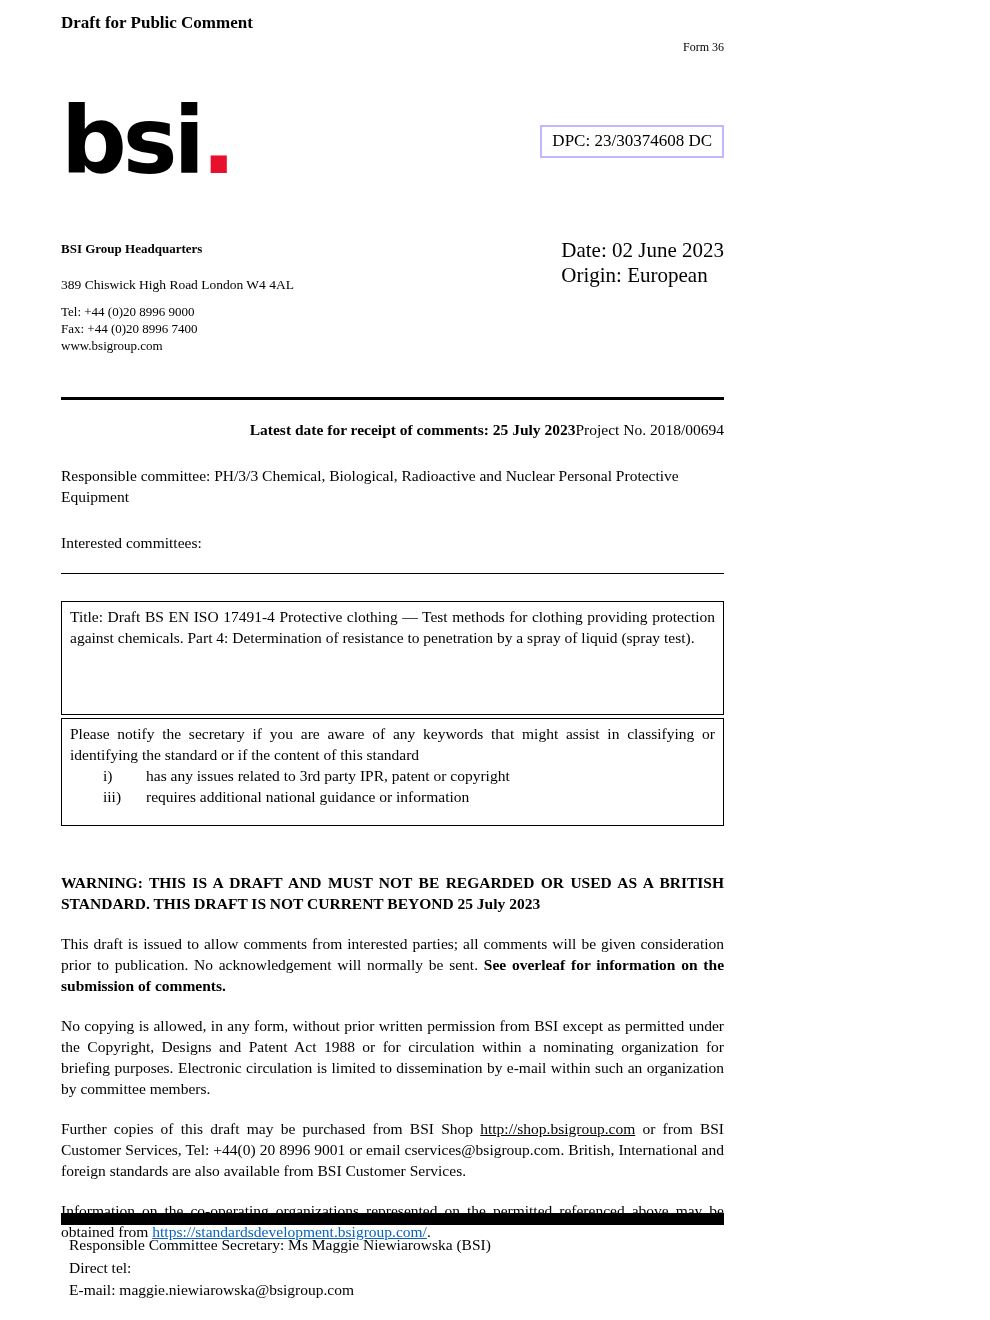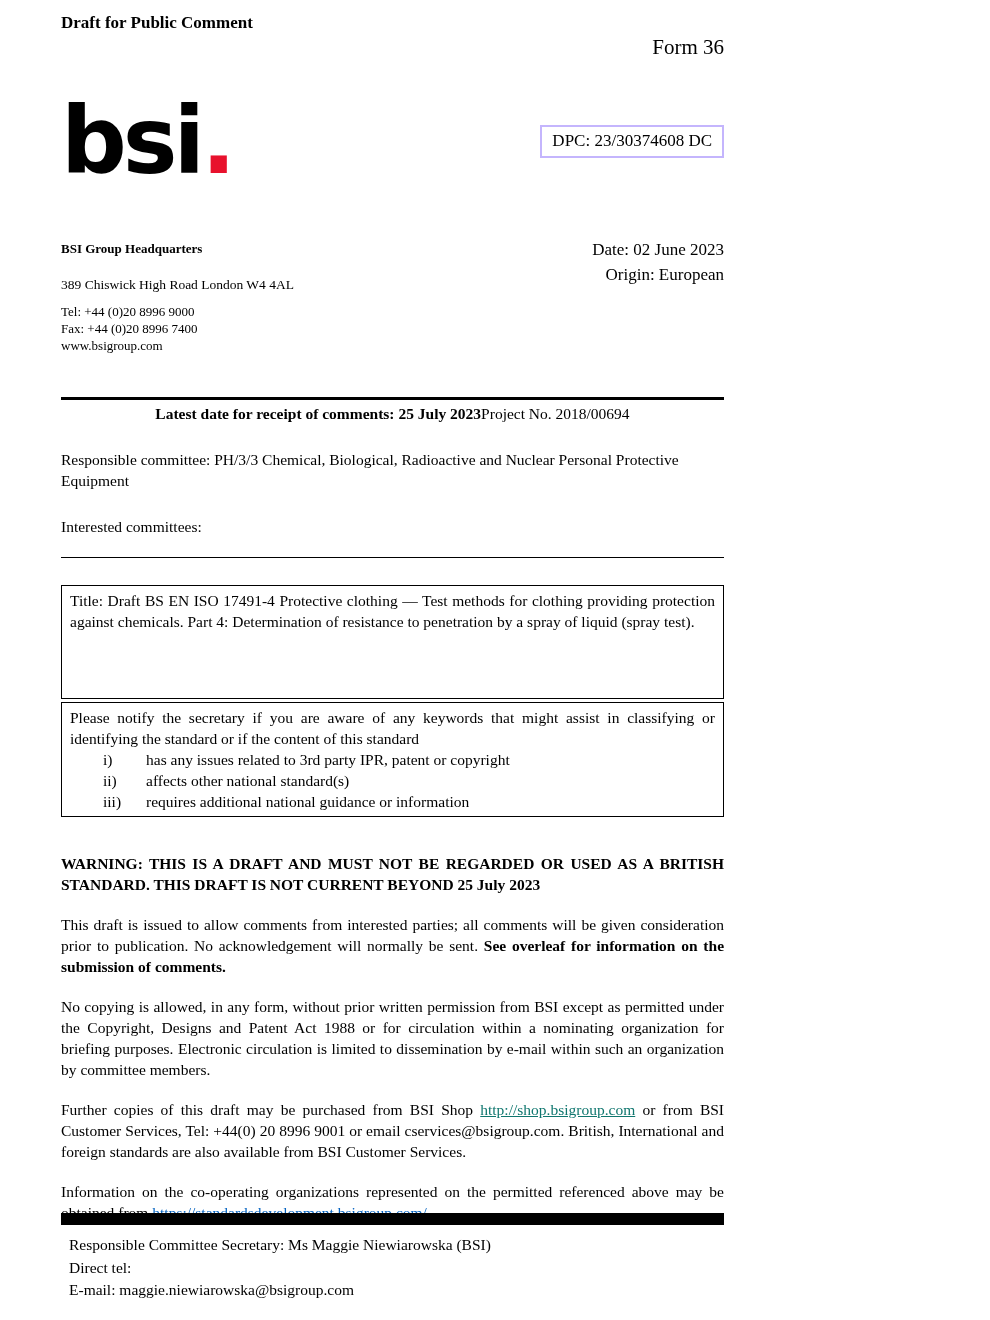--- a/index.html
+++ b/index.html
@@ -10,43 +10,43 @@
     height: 1320px;
     background: #ffffff;
     color: #000000;
     font-family: "Liberation Serif", serif;
     font-size: 15.5px;
     line-height: 21px;
     padding: 12px 61px 0 61px;
     overflow: hidden;
   }
   .classification { font-weight: bold; font-size: 17px; line-height: 22px; }
-  .form-row { text-align: right; font-size: 21px; margin-top: 3px; }
+  .form-row { text-align: right; font-size: 12px; margin-top: 3px; }
 
   .logo-row { display: flex; justify-content: space-between; align-items: center; margin-top: 22px; height: 122px; }
   .logo {
     font-family: "DejaVu Sans", sans-serif;
     font-weight: bold;
     font-size: 92px;
     line-height: 0.95;
     letter-spacing: -4px;
     margin-top: 2px;
   }
   .dpc-box { border: 2px solid #c4b5fd; padding: 3px 10px 4px; font-size: 17px; line-height: 22px; }
 
   .hq-row { display: flex; justify-content: space-between; margin-top: 36px; }
   .hq-title { font-weight: bold; font-size: 13px; margin-bottom: 15px; }
   .hq-address { font-size: 13.5px; margin-bottom: 9px; }
   .hq-line { font-size: 13px; line-height: 16.5px; }
   .hq-web { margin-top: 1px; }
-  .meta { text-align: right; font-size: 17px; line-height: 24.5px; }
+  .meta { font-size: 21px; line-height: 24.5px; }
 
   .thick-rule { border-top: 3px solid #000; margin-top: 42px; }
 
-  .comments-row { display: flex; justify-content: center; margin-top: 3px; }
+  .comments-row { display: flex; justify-content: flex-end; margin-top: 19px; }
   .bold { font-weight: bold; }
 
   .committee { margin-top: 25px; }
 
   .thin-rule { border-top: 1px solid #000; margin-top: 20px; }
 
   .title-box {
     border: 1px solid #000;
     margin-top: 27px;
     min-height: 114px;
@@ -56,21 +56,21 @@
   .keywords-box {
     border: 1px solid #000;
     margin-top: 3px;
     min-height: 108px;
     padding: 4px 8px;
   }
   .kw-intro { text-align: justify; }
   .kw-item { display: flex; }
   .kw-marker { margin-left: 33px; width: 43px; flex-shrink: 0; }
 
-  .warning { font-weight: bold; margin-top: 36px; text-align: justify; }
+  .warning { font-weight: bold; margin-top: 46px; text-align: justify; }
   .para { margin-top: 19px; text-align: justify; }
   .link { text-decoration: underline; cursor: pointer; }
 
   .bottom { position: absolute; left: 61px; right: 61px; top: 1213px; }
   .black-bar { height: 12px; background: #000; }
   .footer { margin-top: 9px; padding-left: 8px; line-height: 22.5px; }
 </style>
 </head>
 <body>
 
@@ -114,36 +114,32 @@
     <div>Title: Draft BS EN ISO 17491-4 Protective clothing — Test methods for clothing providing protection against chemicals. Part 4: Determination of resistance to penetration by a spray of liquid (spray test).</div>
   </div>
 
   <div class="keywords-box">
     <div class="kw-intro">Please notify the secretary if you are aware of any keywords that might assist in classifying or identifying the standard or if the content of this standard</div>
     <div class="kw-item">
       <span class="kw-marker">i)</span>
       <span>has any issues related to 3rd party IPR, patent or copyright</span>
     </div>
     <div class="kw-item">
-      <span class="kw-marker">ii)</span>
-      <span>affects other national standard(s)</span>
-    </div>
-    <div class="kw-item">
       <span class="kw-marker">iii)</span>
       <span>requires additional national guidance or information</span>
     </div>
   </div>
 
   <div class="warning">WARNING: THIS IS A DRAFT AND MUST NOT BE REGARDED OR USED AS A BRITISH STANDARD. THIS DRAFT IS NOT CURRENT BEYOND 25 July 2023</div>
 
   <div class="para"><span>This draft is issued to allow comments from interested parties; all comments will be given consideration prior to publication. No acknowledgement will normally be sent. </span><span class="bold">See overleaf for information on the submission of comments.</span></div>
 
   <div class="para">No copying is allowed, in any form, without prior written permission from BSI except as permitted under the Copyright, Designs and Patent Act 1988 or for circulation within a nominating organization for briefing purposes. Electronic circulation is limited to dissemination by e-mail within such an organization by committee members.</div>
 
-  <div class="para"><span>Further copies of this draft may be purchased from BSI Shop </span><a class="link" style="color: #0f766e;">http://shop.bsigroup.com</a><span> or from BSI Customer Services, Tel: +44(0) 20 8996 9001 or email cservices@bsigroup.com. British, International and foreign standards are also available from BSI Customer Services.</span></div>
+  <div class="para"><span>Further copies of this draft may be purchased from BSI Shop </span><a class="link" style="color: #000000;">http://shop.bsigroup.com</a><span> or from BSI Customer Services, Tel: +44(0) 20 8996 9001 or email cservices@bsigroup.com. British, International and foreign standards are also available from BSI Customer Services.</span></div>
 
   <div class="para"><span>Information on the co-operating organizations represented on the permitted referenced above may be obtained from </span><a class="link" style="color: rgb(5, 99, 193);">https://standardsdevelopment.bsigroup.com/</a><span>.</span></div>
 
   <div class="bottom">
     <div class="black-bar"></div>
     <div class="footer">
       <div>Responsible Committee Secretary: Ms Maggie Niewiarowska (BSI)</div>
       <div>Direct tel:</div>
       <div>E-mail: maggie.niewiarowska@bsigroup.com</div>
     </div>

